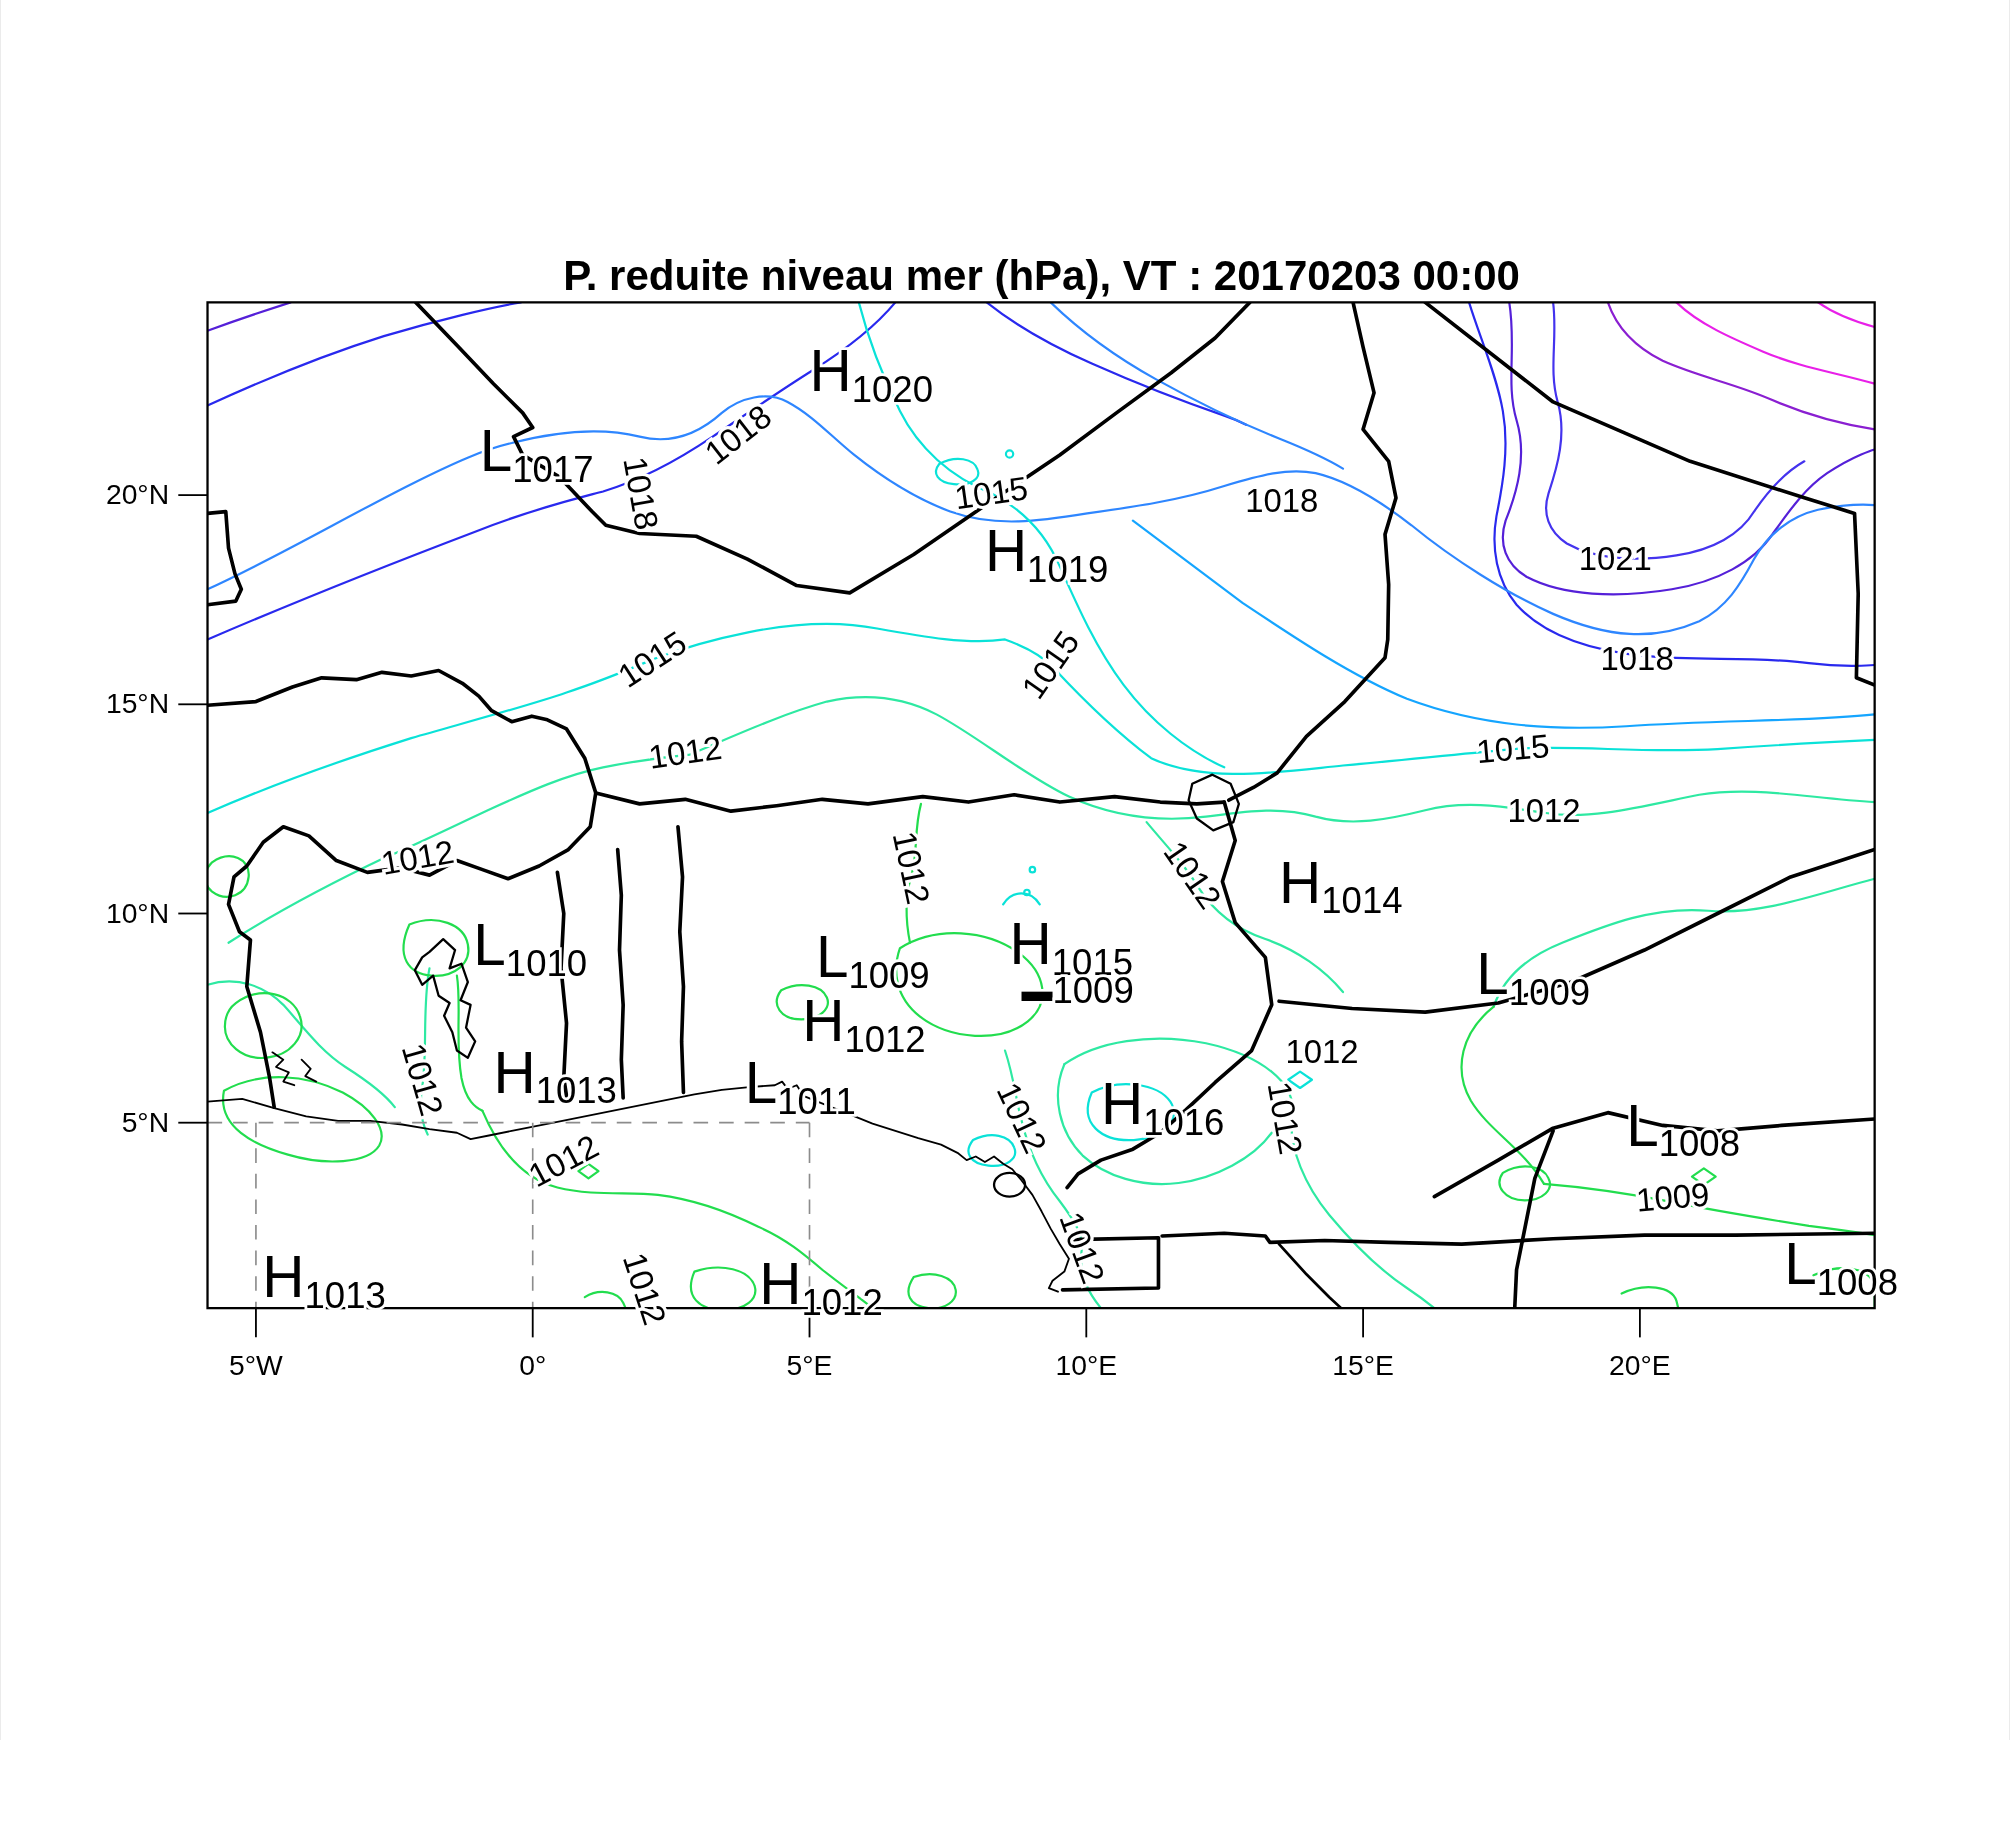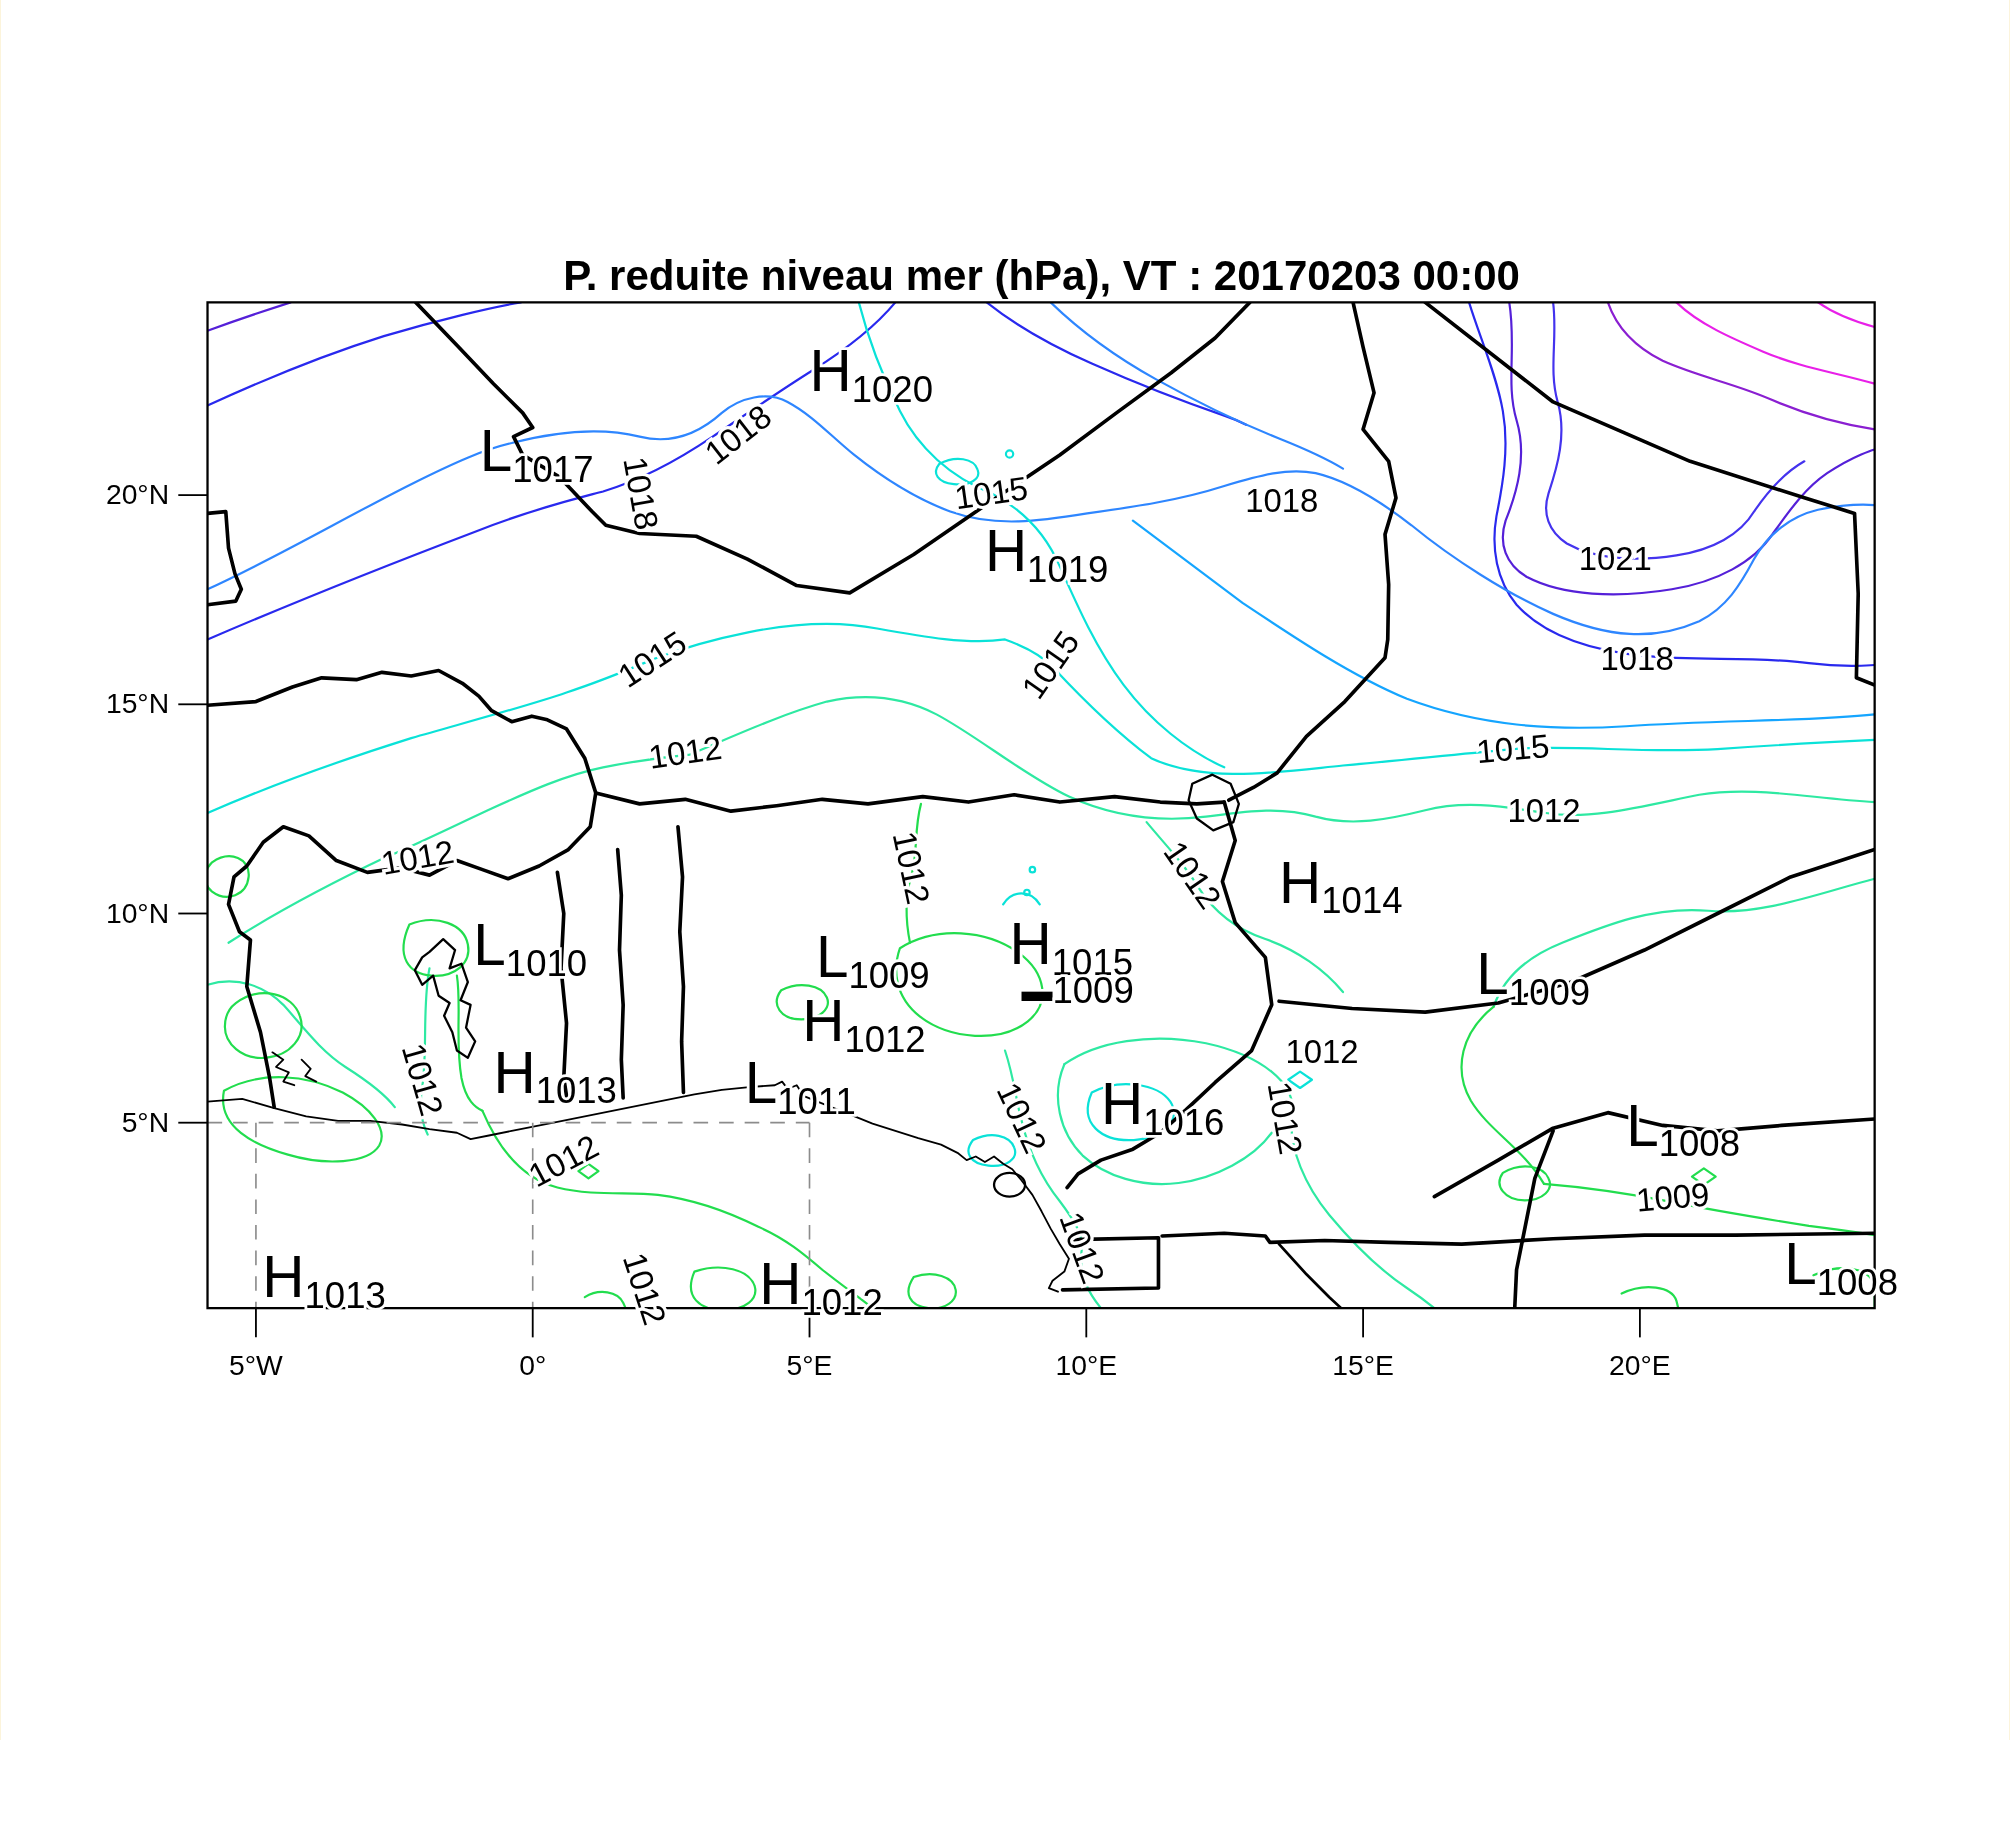--- a/index.html
+++ b/index.html
@@ -1,16 +1,16 @@
 <!DOCTYPE html>
 <html style="font-size:14.6px"><head>
 <meta charset="utf-8">
 <style>
   html,body{margin:0;padding:0;background:#ffffff;}
-  .page{width:2010px;height:1740px;position:relative;background:#eab308;font-family:"Liberation Sans",sans-serif;}
+  .page{width:2010px;height:1740px;position:relative;background:#737373;font-family:"Liberation Sans",sans-serif;}
   svg{display:block;}
   text{fill:#000;}
   .title{font-weight:bold;font-size:46px;font-family:"Liberation Sans",sans-serif;}
   .tick-label{font-size:31px;font-family:"Liberation Sans",sans-serif;}
   .clabel{font-size:36px;font-family:"Liberation Sans",sans-serif;paint-order:stroke;stroke:#ffffff;stroke-width:7px;}
   .pcenter{font-family:"Liberation Sans",sans-serif;paint-order:stroke;stroke:#ffffff;stroke-width:6px;}
 </style>
 </head>
 <body>
 

